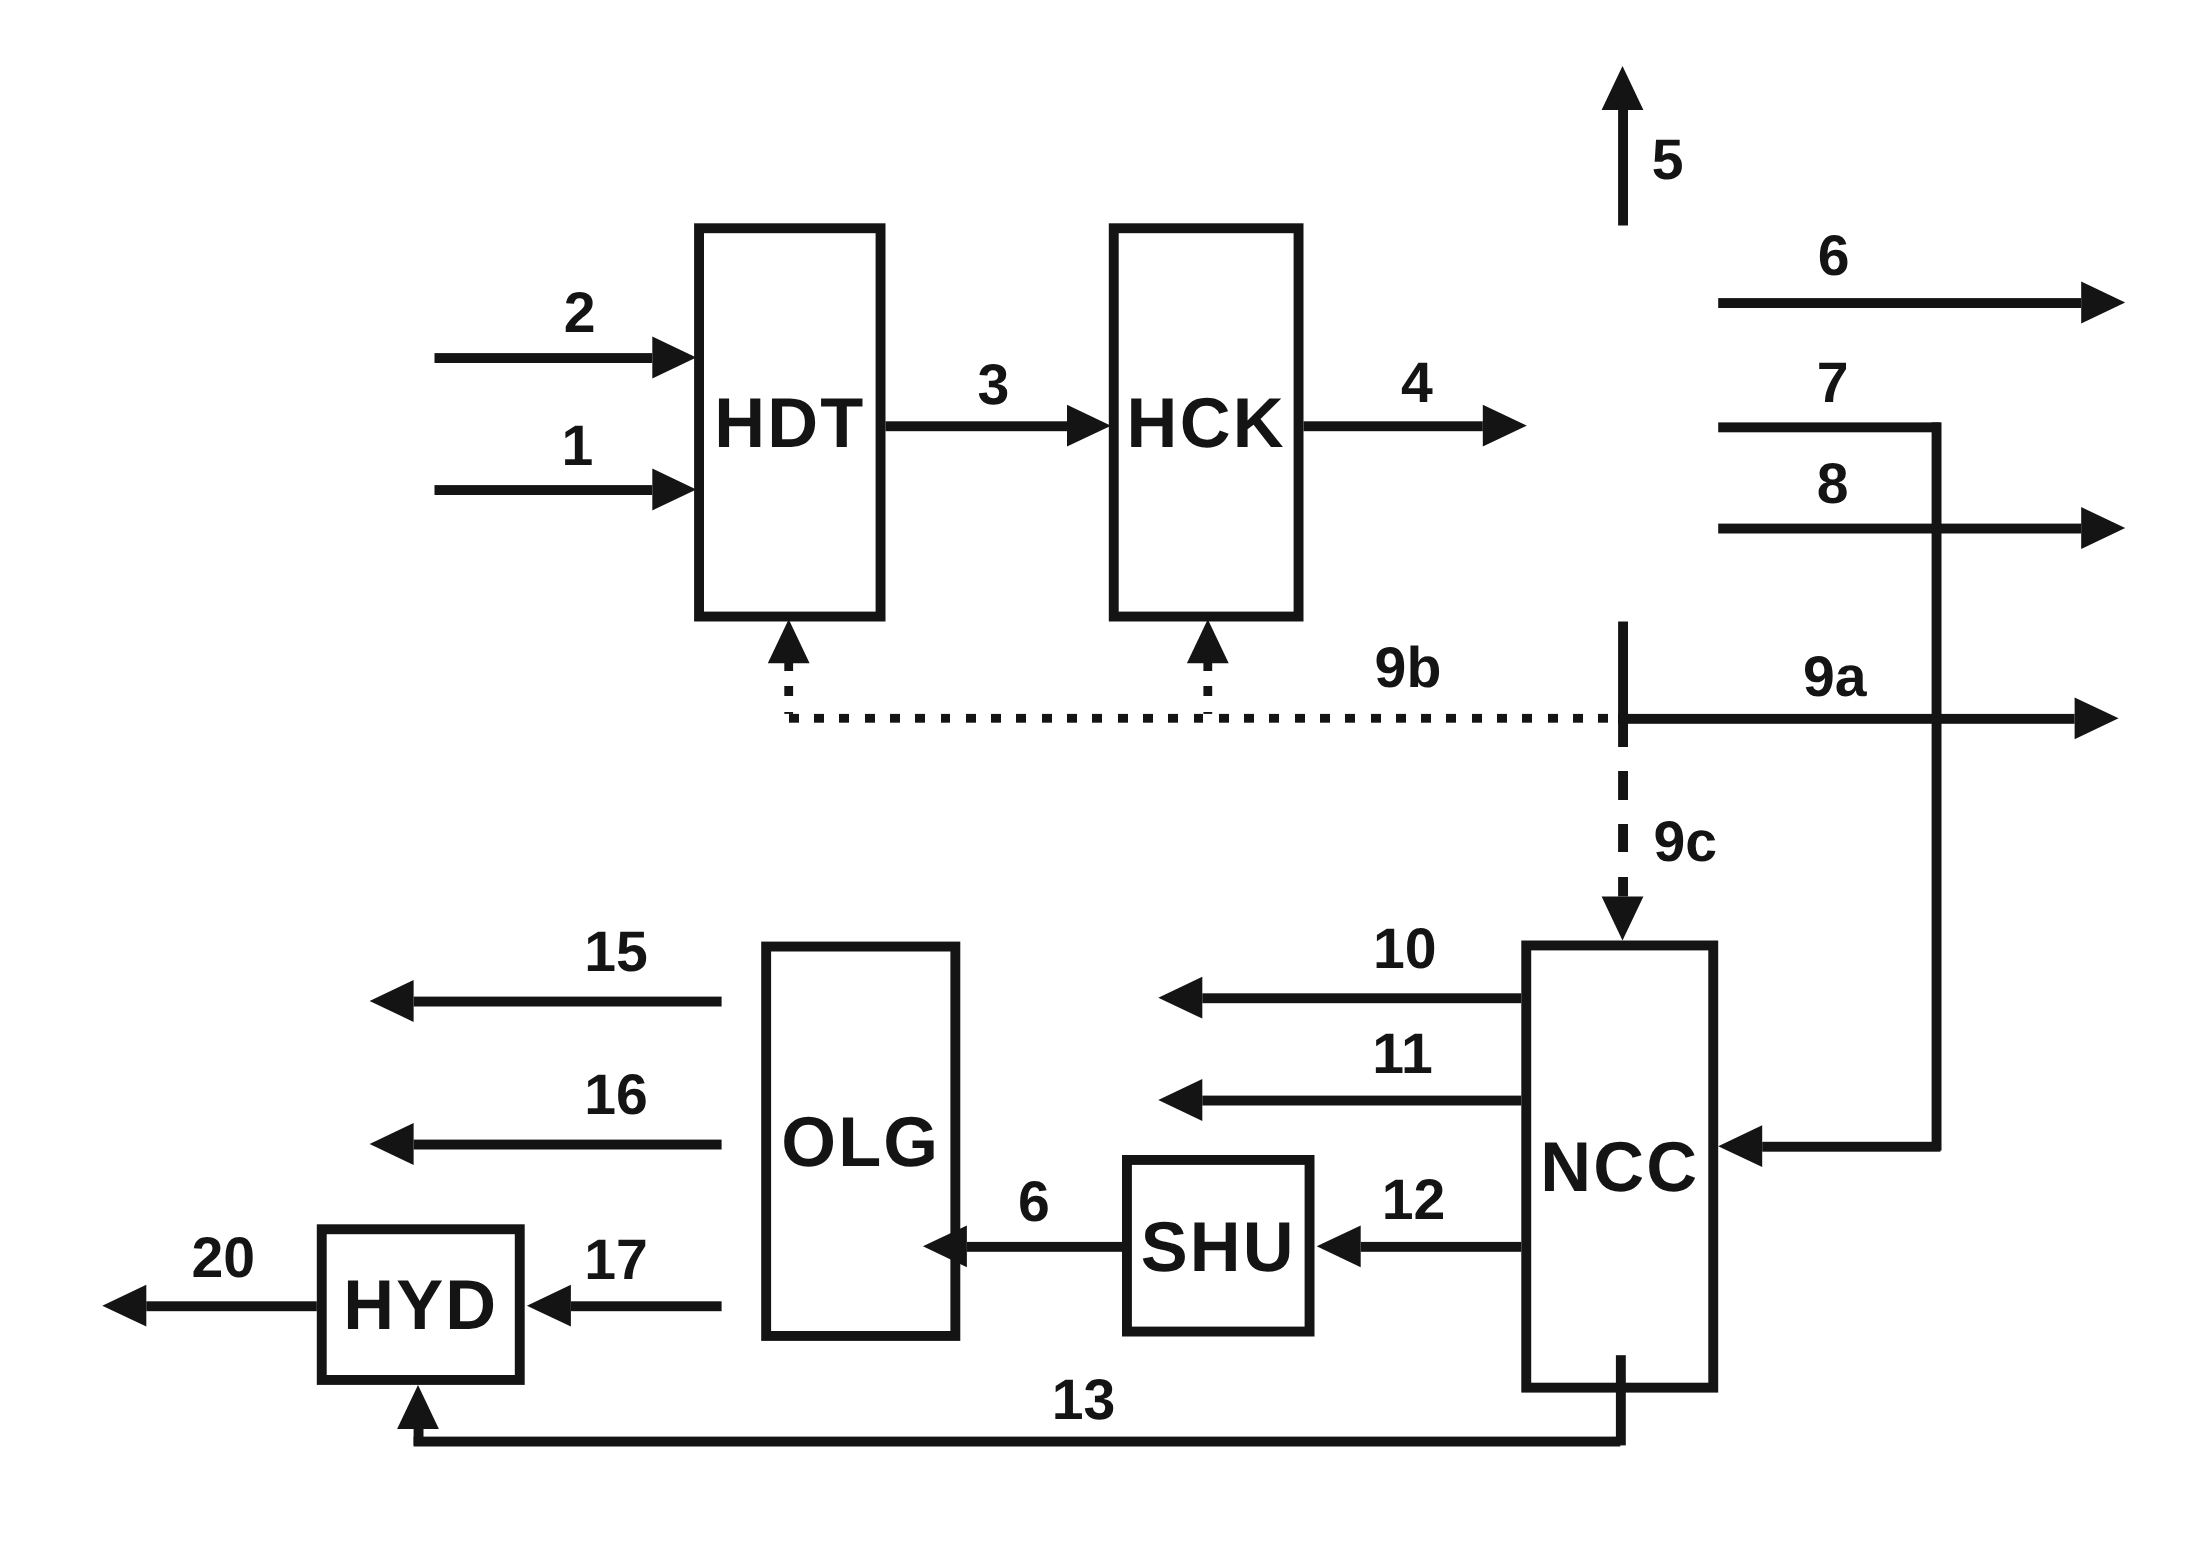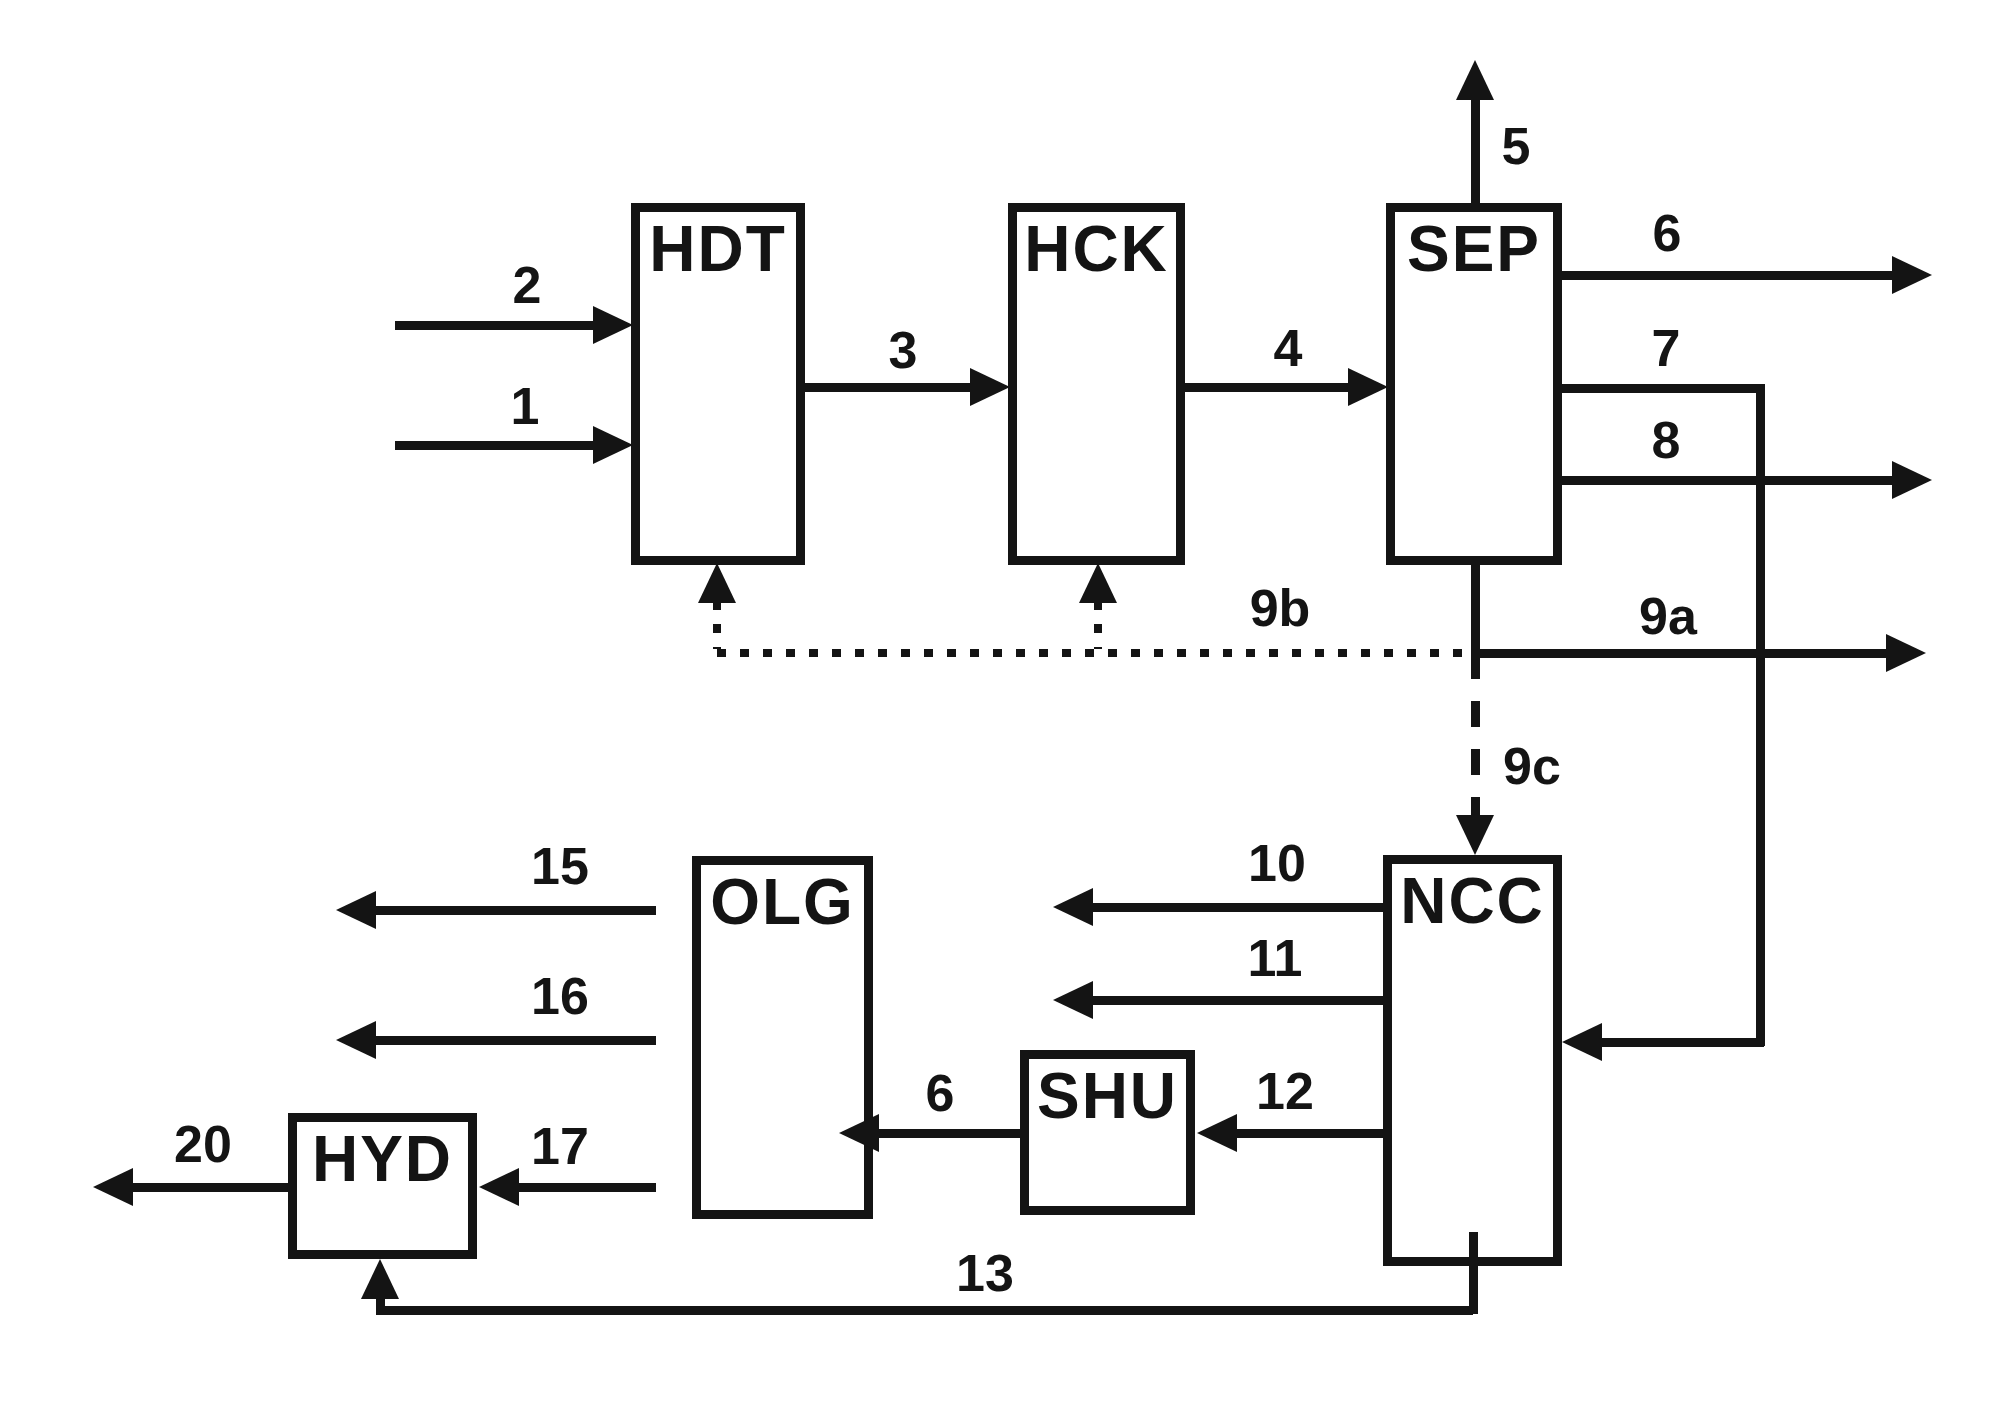--- a/index.html
+++ b/index.html
@@ -4,21 +4,21 @@
 <style>
   :root { --ink:#141414; --bg:#ffffff; }
   html,body { margin:0; padding:0; background:#fff; }
   #stage {
     position:relative; width:2010px; height:1403px;
     background:var(--bg); overflow:hidden;
     font-family:"Liberation Sans", sans-serif;
   }
   .box {
     position:absolute; border:9px solid var(--ink); background:var(--bg);
-    display:flex; justify-content:center;
+    display:flex; align-items:center; justify-content:center;
     box-sizing:border-box;
   }
   .box-label {
     font-size:64px; font-weight:bold; color:var(--ink); letter-spacing:2px;
   }
   .hl { position:absolute; height:9px; background:var(--ink); }   
   .vl { position:absolute; width:9px;  background:var(--ink); }   
   .hdot { position:absolute; height:8px;
     background:repeating-linear-gradient(to right, var(--ink) 0 9px, transparent 9px 23px); }
   .vdot { position:absolute; width:8px;
@@ -38,23 +38,20 @@
 </head>
 <body>
 
 <div id="stage">
 
   <div class="box" style="left:631px;top:203px;width:174px;height:362px;">
     <span class="box-label">HDT</span>
   </div>
   <div class="box" style="left:1008px;top:203px;width:177px;height:362px;">
     <span class="box-label">HCK</span>
-  </div>
-  <div class="box" style="left:1386px;top:203px;width:176px;height:362px;">
-    <span class="box-label">SEP</span>
   </div>
   <div class="box" style="left:1383px;top:855px;width:179px;height:411px;">
     <span class="box-label">NCC</span>
   </div>
   <div class="box" style="left:656px;top:856px;width:181px;height:363px;margin-left:36px;">
     <span class="box-label">OLG</span>
   </div>
   <div class="box" style="left:1020px;top:1050px;width:175px;height:165px;">
     <span class="box-label">SHU</span>
   </div>

